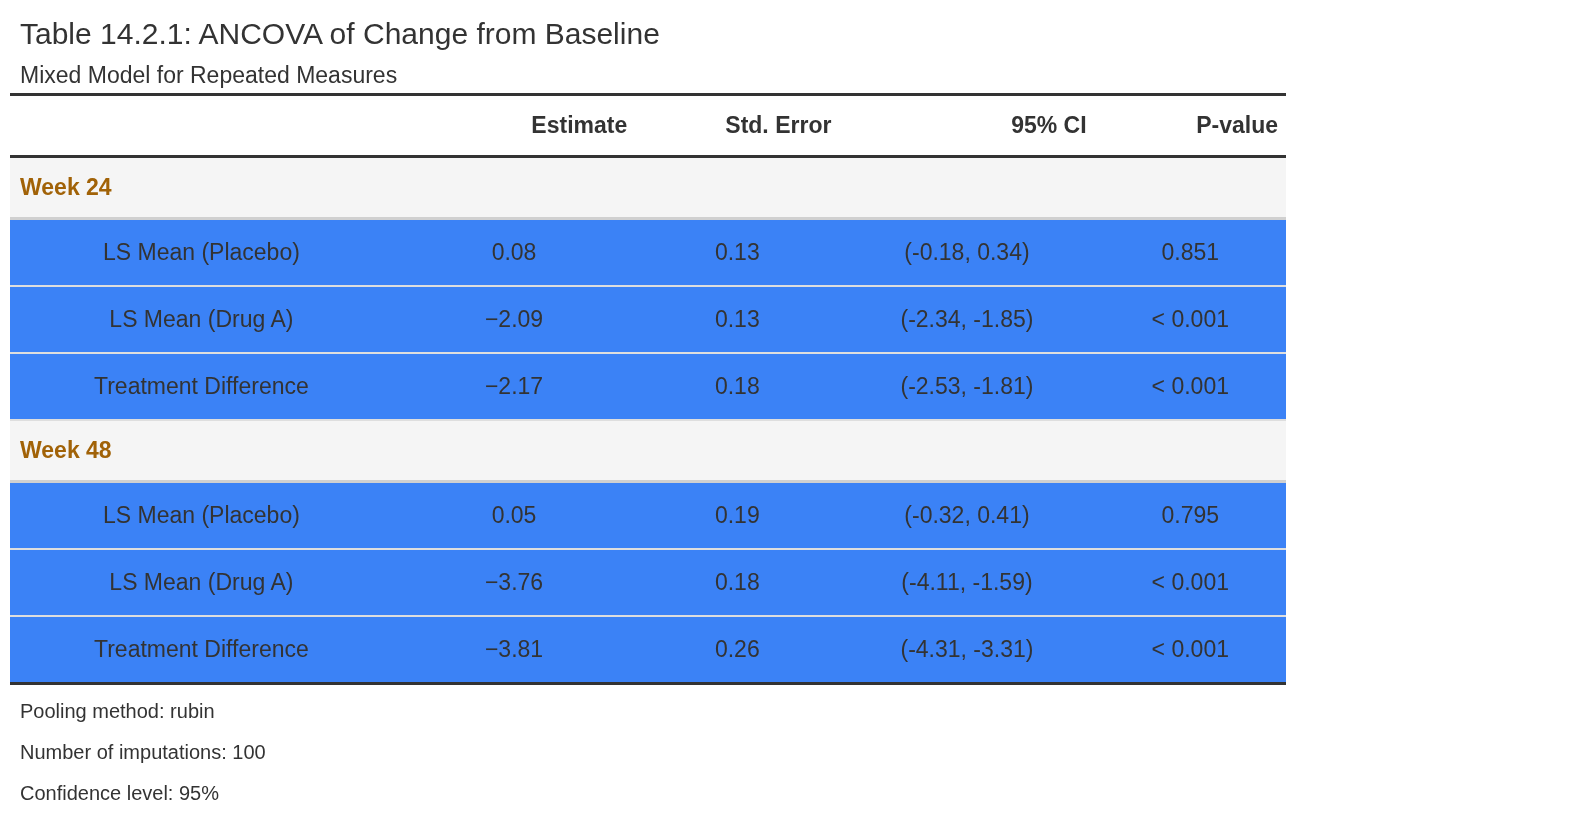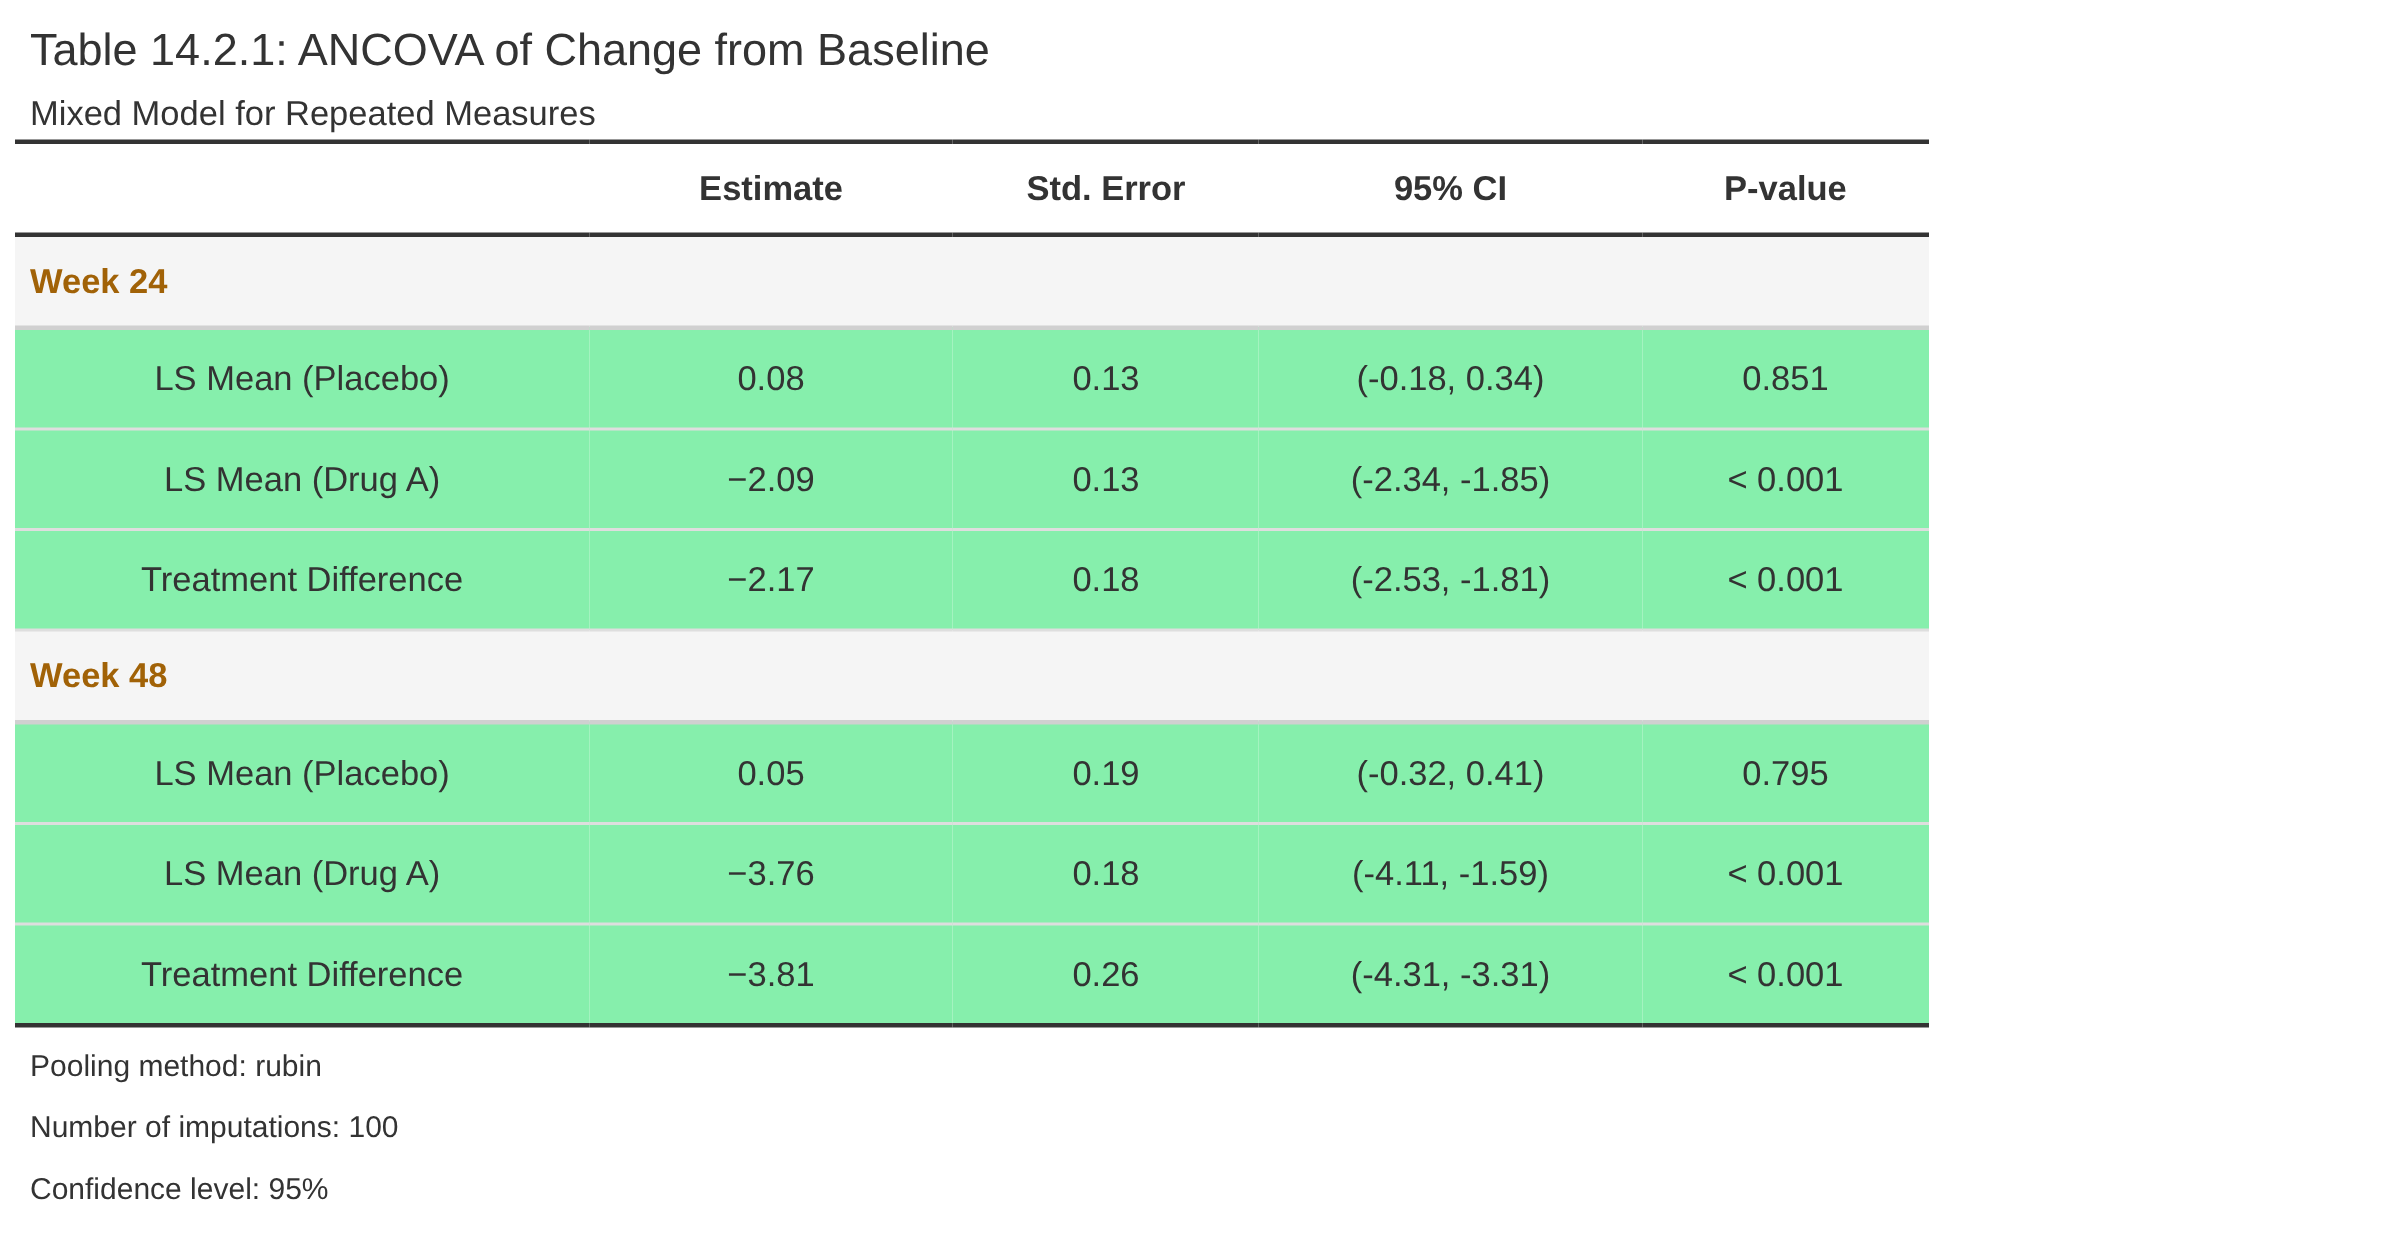--- a/index.html
+++ b/index.html
@@ -41,21 +41,21 @@
   table.results-table col.col-stub     { width: 30%; }
   table.results-table col.col-estimate { width: 19%; }
   table.results-table col.col-stderr   { width: 16%; }
   table.results-table col.col-ci       { width: 20%; }
   table.results-table col.col-pvalue   { width: 15%; }
 
   table.results-table thead th {
     font-size: 23px;
     font-weight: 700;
     color: #333333;
-    text-align: center;
+    text-align: right;
     padding: 16px 8px;
     border-bottom: 3px solid #333333;
     background: #ffffff;
   }
   table.results-table thead th.stub-head { text-align: left; }
 
   tr.group-row td {
     background: #f5f5f5;
     font-size: 23px;
     font-weight: 700;
@@ -64,21 +64,21 @@
     padding: 16px 10px;
     border-bottom: 3px solid #d0d0d0;
   }
   tr.data-row td {
     font-size: 23px;
     font-weight: 400;
     color: #333333;
     text-align: center;
     padding: 19px 8px;
     border-bottom: 2px solid #dedede;
-    background: #86efac;
+    background: #3b82f6;
   }
   .footnotes {
     padding: 6px 10px 0 10px;
   }
   .footnote {
     font-size: 20px;
     font-weight: 400;
     color: #333333;
     padding: 9px 0;
     line-height: 1.15;

